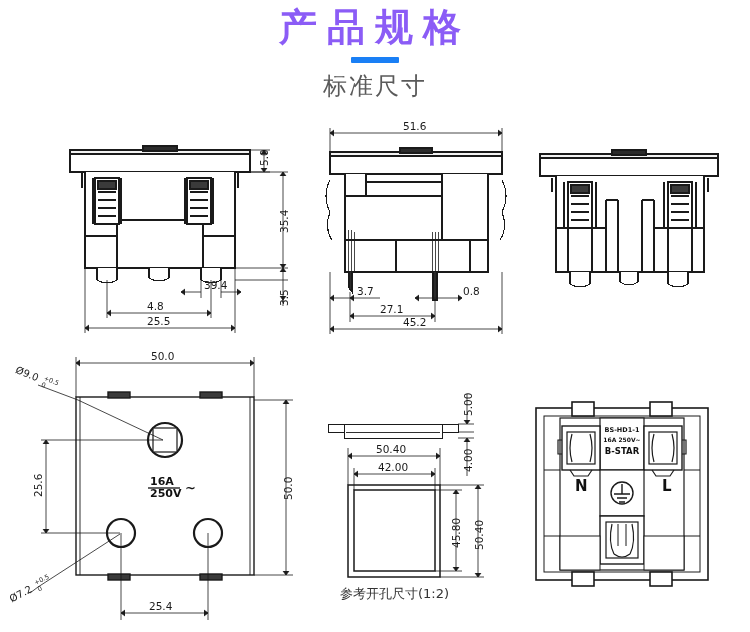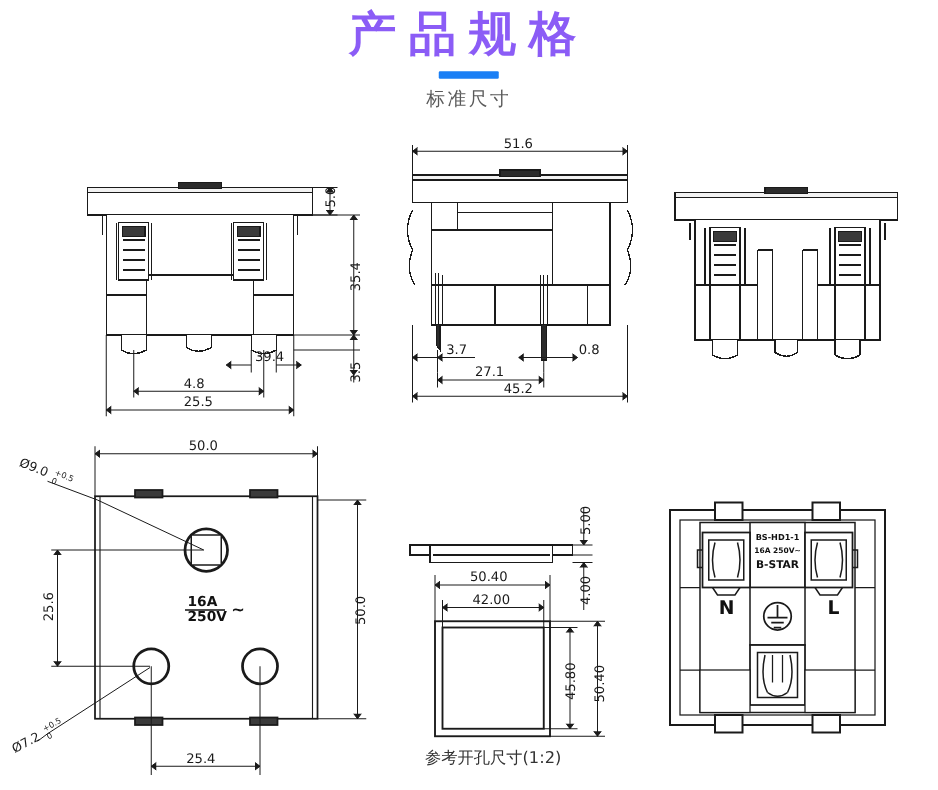--- a/index.html
+++ b/index.html
@@ -41,21 +41,21 @@
   }
   .title-rule {
     width: 48px;
     height: 6px;
     background: #1a7ff5;
     margin: 9px auto 0 auto;
     border-radius: 1px;
   }
   .subtitle {
     margin: 7px 0 0 0;
-    font-size: 15px;
+    font-size: 24px;
     color: #5a5a5a;
     letter-spacing: 2px;
     font-family: "DejaVu Sans", sans-serif;
   }
 
   
   .pane { position: absolute; }
   .pane svg { display: block; overflow: visible; }
 
   .cap {
@@ -139,21 +139,21 @@
         <text x="213" y="38" transform="rotate(-90 213 38)">5.0</text>
         <text x="233" y="105" transform="rotate(-90 233 105)">35.4</text>
         <text x="233" y="178" transform="rotate(-90 233 178)">3.5</text>
         <text x="92" y="182">4.8</text>
         <text x="92" y="197">25.5</text>
         <text x="149" y="161">39.4</text>
       </g>
     </svg>
   </div>
 
-  <div class="pane" style="left:300px; top:108px;text-align:center;">
+  <div class="pane" style="left:300px; top:120px;text-align:center;">
     <svg width="230" height="220" viewBox="0 0 230 220">
       <g stroke="#1a1a1a" fill="none" stroke-width="1.1" shape-rendering="crispEdges">
 
         <rect x="30" y="32" width="172" height="22" fill="#ffffff"></rect>
         <rect x="30" y="32" width="172" height="4" fill="#f2f2f2"></rect>
         <rect x="100" y="28" width="32" height="5" fill="#2b2b2b" stroke="#1a1a1a"></rect>
 
         <path d="M45 54 L45 152 L188 152 L188 54" fill="#ffffff"></path>
 
         <rect x="66" y="54" width="76" height="22" fill="#ffffff"></rect>
@@ -319,21 +319,21 @@
         </g>
         <g transform="rotate(-28 18 250)">
           <text x="2" y="250">Ø7.2</text>
           <text x="31" y="246" font-size="6.5">+0.5</text>
           <text x="31" y="253" font-size="6.5">0</text>
         </g>
       </g>
     </svg>
   </div>
 
-  <div class="pane" style="left:322px; top:392px;">
+  <div class="pane" style="left:322px; top:380px;">
     <svg width="200" height="240" viewBox="0 0 200 240">
 
       <g stroke="#1a1a1a" fill="none" stroke-width="1" shape-rendering="crispEdges">
         <rect x="6" y="44" width="130" height="8" fill="#ffffff"></rect>
         <rect x="22" y="44" width="98" height="14" fill="#ffffff"></rect>
         <path d="M6 44 L6 52 M136 44 L136 52"></path>
         <path d="M24 52 L118 52" stroke-width="0.9"></path>
       </g>
 
       <g stroke="#1a1a1a" fill="none" stroke-width="1.5" shape-rendering="geometricPrecision">

